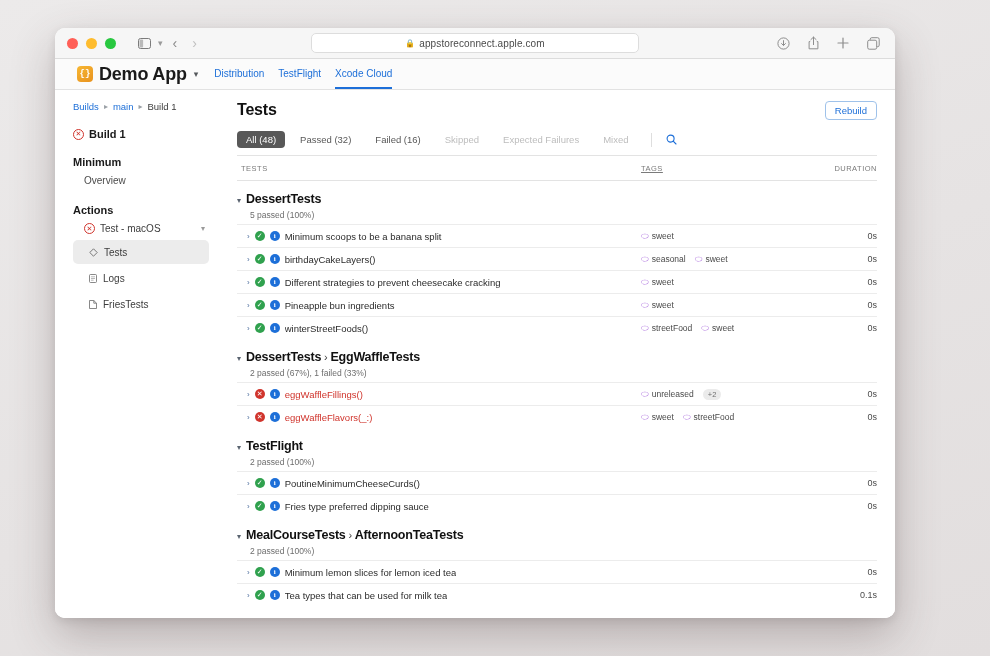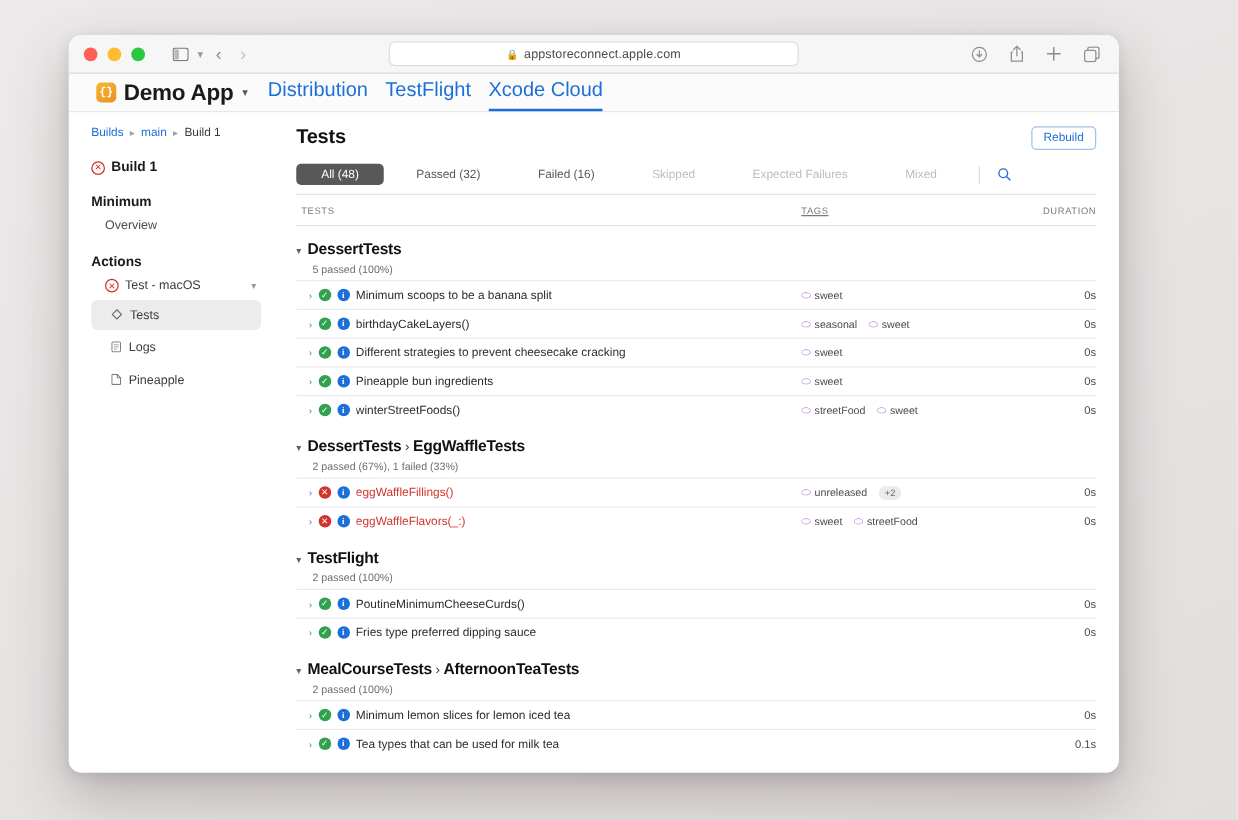--- a/index.html
+++ b/index.html
@@ -87,21 +87,21 @@
     width: 16px; height: 16px; border-radius: 4px;
     background: linear-gradient(145deg, #f7b733, #e8921f);
     color: #fff; font-size: 9px; font-weight: bold;
     display: flex; align-items: center; justify-content: center;
     font-family: "Liberation Mono", monospace;
   }
   .app-name { font-size: 18px; font-weight: bold; color: #1a1a1a; letter-spacing: -0.2px; }
   .brand-chev { font-size: 9px; color: #55585c; margin-left: 1px; }
   .appnav { display: flex; align-items: center; gap: 14px; height: 100%; }
   .appnav a {
-    font-size: 16px; color: #1d6fd8; text-decoration: none;
+    font-size: 10px; color: #1d6fd8; text-decoration: none;
     height: 100%; display: flex; align-items: center;
     border-bottom: 2px solid transparent;
     padding-bottom: 0px;
   }
   .appnav a.active { border-bottom-color: #1d6fd8; }
 
   
   .content { flex: 1; display: flex; min-height: 0; background: #fff; }
 
   
@@ -150,21 +150,21 @@
     border: 1px solid #9fc2ea; border-radius: 4px;
     padding: 3px 9px; background: #fff;
   }
 
   .filterbar {
     margin: 11px 18px 0 18px;
     display: flex; align-items: center; gap: 6px;
     padding-bottom: 7px;
     border-bottom: 1px solid #e3e3e3;
   }
-  .chip { font-size: 9.5px; color: #585858; padding: 3px 20px; border-radius: 4px; }
+  .chip { font-size: 9.5px; color: #585858; padding: 3px 9px; border-radius: 4px; }
   .chip.active { background: #585858; color: #fff; }
   .chip.disabled { color: #bdbdbd; }
   .filter-div { width: 1px; height: 14px; background: #dedede; margin: 0 8px; }
   .search-icon { color: #1d6fd8; display: flex; align-items: center; }
 
   .colhead {
     display: flex; align-items: center;
     margin: 0 18px;
     padding: 8px 0 7px 0;
     border-bottom: 1px solid #e3e3e3;
@@ -329,21 +329,21 @@
         <span class="label">Logs</span>
       </div>
 
       <div class="sub-item">
         <span>
           <svg width="8" height="9" viewBox="0 0 8 9">
               <path d="M0.5 0.5h4.3L7.5 3.2V8.5H0.5Z" fill="none" stroke="#6b6b6b" stroke-width="0.8"></path>
               <path d="M4.8 0.5V3.2H7.5" fill="none" stroke="#6b6b6b" stroke-width="0.8"></path>
             </svg>
         </span>
-        <span class="label">Pineapple</span>
+        <span class="label">FriesTests</span>
       </div>
     </div>
 
     <div class="main">
       <div class="main-head">
         <div class="main-title">Tests</div>
         <div class="rebuild-btn">Rebuild</div>
       </div>
 
       <div class="filterbar">

